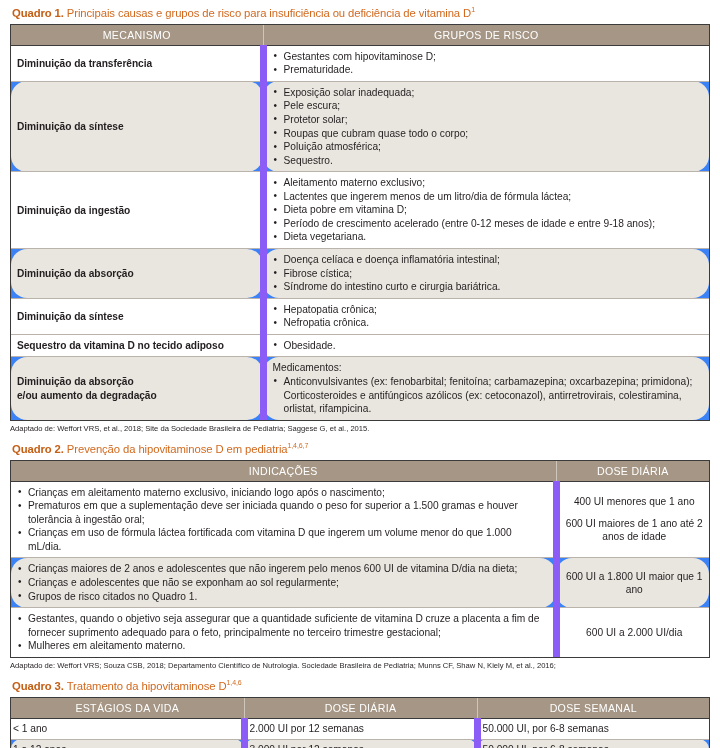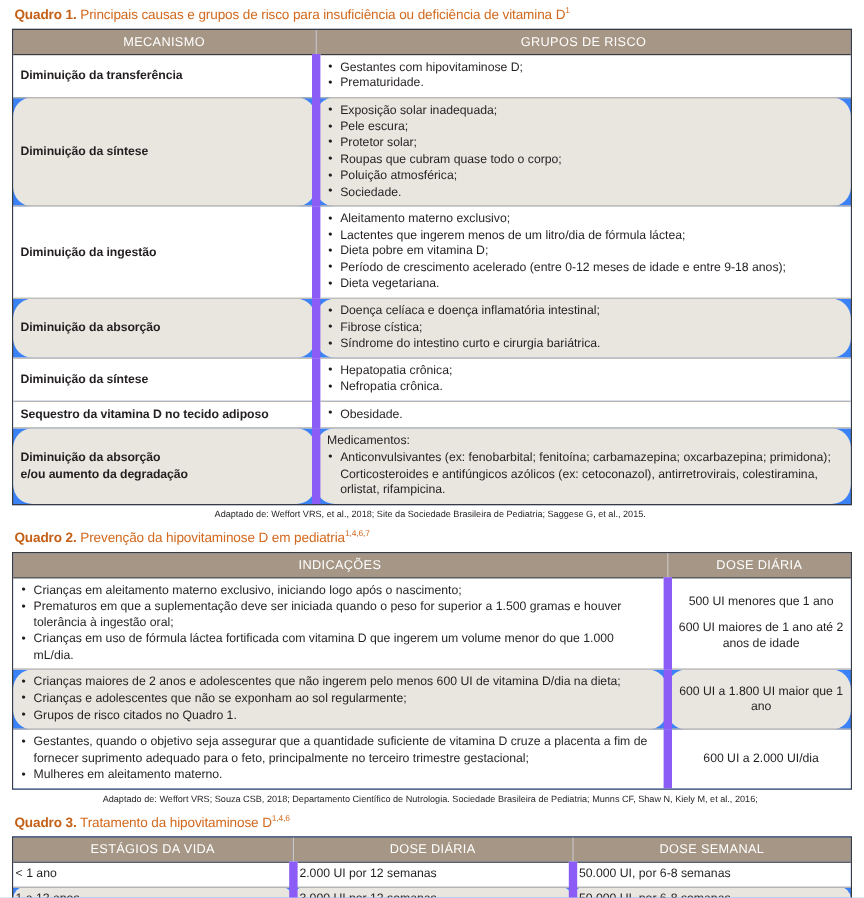--- a/index.html
+++ b/index.html
@@ -73,21 +73,21 @@
   ul.b li::before {
     content: "\2022";
     position: absolute;
     left: 1px; top: -0.5px;
     font-size: 10px;
   }
 
   .src {
     font-size: 7.6px;
     color: #231f20;
-    text-align: center;
+    text-align: left;
     padding: 3px 3px 2px 0;
     line-height: 1.35;
   }
 
   
   .ind-cell { font-size: 10.2px; padding: 5px 6px 5px 7px; }
   .dose-cell { text-align: center; font-size: 10.3px; line-height: 1.45; padding: 6px 4px; }
   .dose-cell .gap { display:block; height: 9px; }
 
   
@@ -126,21 +126,21 @@
         </tr>
         <tr class="shaded">
           <td class="mech">Diminuição da síntese</td>
           <td>
             <ul class="b">
               <li>Exposição solar inadequada;</li>
               <li>Pele escura;</li>
               <li>Protetor solar;</li>
               <li>Roupas que cubram quase todo o corpo;</li>
               <li>Poluição atmosférica;</li>
-              <li>Sociedade.</li>
+              <li>Sequestro.</li>
             </ul>
           </td>
         </tr>
         <tr class="plain">
           <td class="mech">Diminuição da ingestão</td>
           <td>
             <ul class="b">
               <li>Aleitamento materno exclusivo;</li>
               <li>Lactentes que ingerem menos de um litro/dia de fórmula láctea;</li>
               <li>Dieta pobre em vitamina D;</li>
@@ -210,21 +210,21 @@
       <tbody>
         <tr class="plain">
           <td class="ind-cell">
             <ul class="b">
               <li>Crianças em aleitamento materno exclusivo, iniciando logo após o nascimento;</li>
               <li>Prematuros em que a suplementação deve ser iniciada quando o peso for superior a 1.500 gramas e houver tolerância à ingestão oral;</li>
               <li>Crianças em uso de fórmula láctea fortificada com vitamina D que ingerem um volume menor do que 1.000 mL/dia.</li>
             </ul>
           </td>
           <td class="dose-cell">
-            <span>500 UI menores que 1 ano</span>
+            <span>400 UI menores que 1 ano</span>
             <span class="gap"></span>
             <span>600 UI maiores de 1 ano até 2 anos de idade</span>
           </td>
         </tr>
         <tr class="shaded">
           <td class="ind-cell">
             <ul class="b">
               <li>Crianças maiores de 2 anos e adolescentes que não ingerem pelo menos 600 UI de vitamina D/dia na dieta;</li>
               <li>Crianças e adolescentes que não se exponham ao sol regularmente;</li>
               <li>Grupos de risco citados no Quadro 1.</li>

